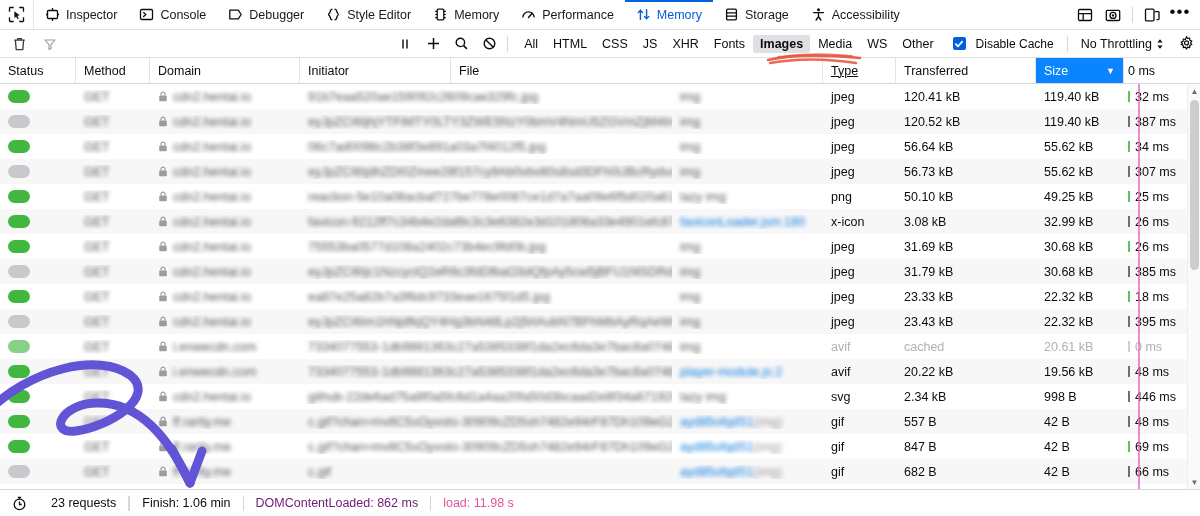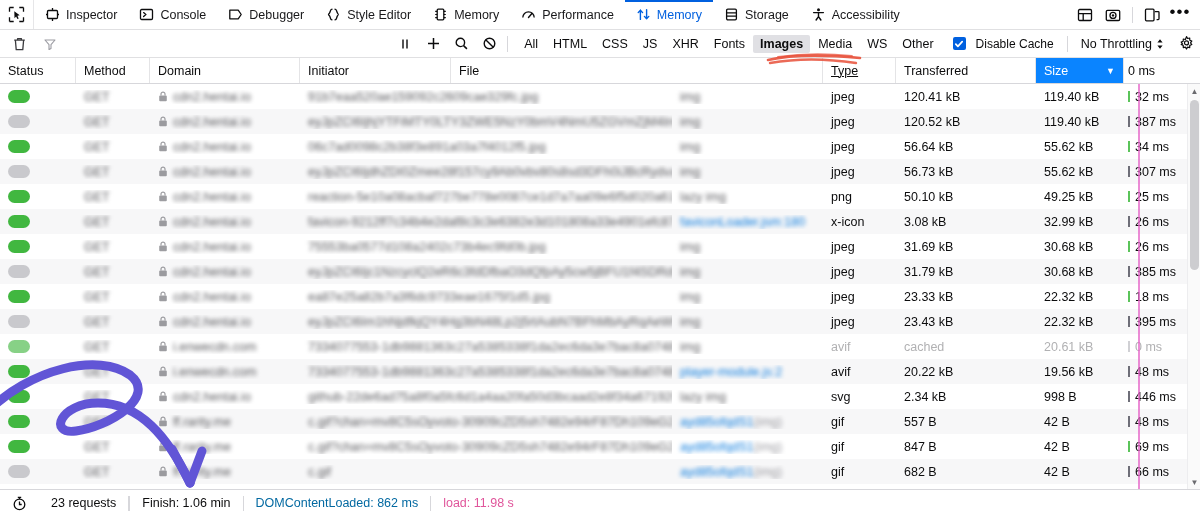--- a/index.html
+++ b/index.html
@@ -122,21 +122,21 @@
   .vscroll .arr { position:absolute; left:0; width:13px; height:14px; display:flex; align-items:center; justify-content:center; font-size:8px; color:#6a6a6e;}
   .vscroll .arr.up { top:0; } .vscroll .arr.down { bottom:0; }
 
   
   .statusbar {
     height:27px; min-height:27px; display:flex; align-items:center;
     border-top:1px solid #d7d7db; background:#fff; font-size:12.5px; color:#0c0c0d;
   }
   .sb-item { padding:0 12px; display:flex; align-items:center; gap:6px; white-space:nowrap; }
   .sb-sep { width:1px; height:15px; background:#d7d7db; }
-  .sb-dcl { color:#0369a1; }
+  .sb-dcl { color:#701a75; }
   .sb-load { color:#e0559b; }
 
   
   .annot { position:absolute; pointer-events:none; z-index:40; }
   svg { display:block; }
 </style>
 </head>
 <body>
 
 <div class="app">

